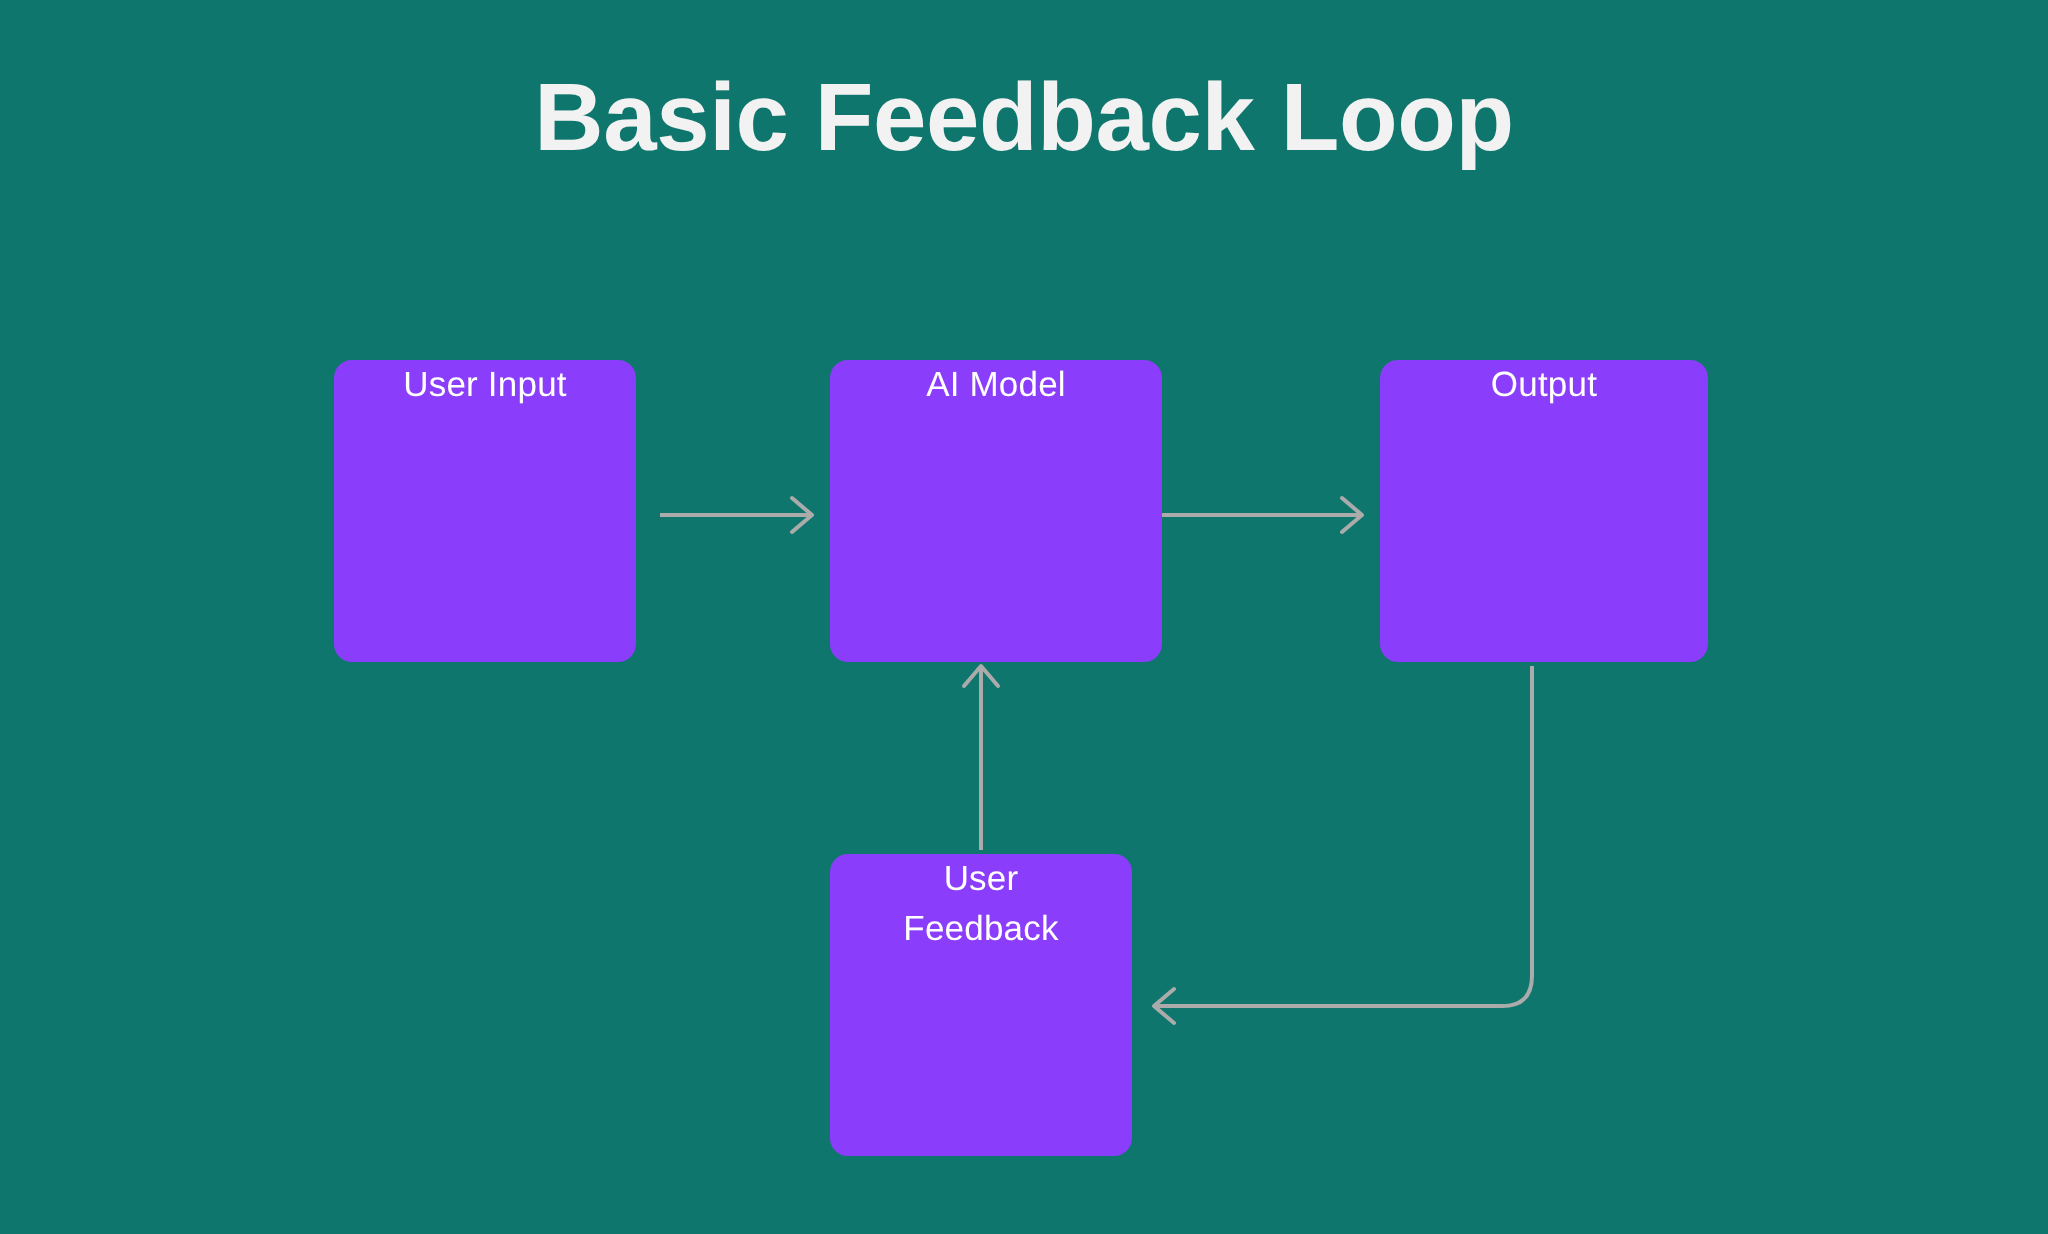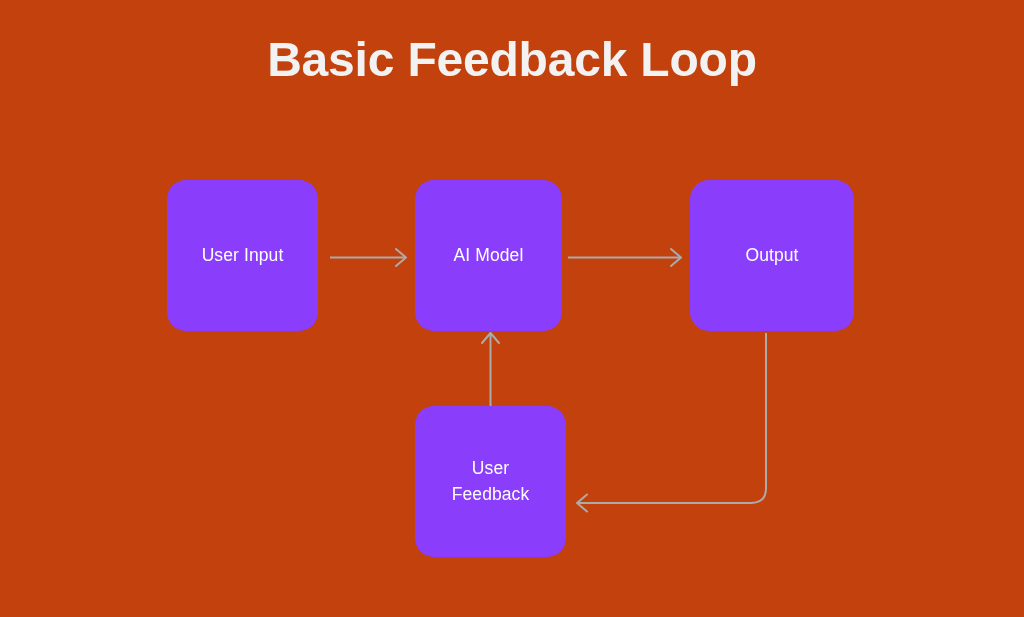--- a/index.html
+++ b/index.html
@@ -10,56 +10,55 @@
     width: 1024px;
     height: 617px;
     background: #1e1e1e;
     font-family: "Liberation Sans", sans-serif;
     overflow: hidden;
   }
   #canvas {
     position: relative;
     width: 1024px;
     height: 617px;
-    background: #c2410c;
+    background: #0f766e;
   }
   #diagram-title {
     position: absolute;
     left: 0;
     top: 31px;
     width: 1024px;
     text-align: center;
     font-size: 48px;
     font-weight: bold;
     color: #f2f2f2;
     letter-spacing: -0.2px;
     line-height: 1.2;
   }
   .node {
     position: absolute;
     background: #8b3dfc;
-    border-radius: 19px;
+    border-radius: 9px;
     display: flex;
-    align-items: center;
     justify-content: center;
     box-sizing: border-box;
   }
   .node-label {
     color: #ffffff;
     font-size: 17.5px;
     font-weight: 400;
     text-align: center;
     line-height: 1.45;
     letter-spacing: 0.1px;
     white-space: pre-line;
   }
   #node-user-input   { left: 167px; top: 180px; width: 151px; height: 151px; }
-  #node-ai-model     { left: 415px; top: 180px; width: 147px; height: 151px; }
+  #node-ai-model     { left: 415px; top: 180px; width: 166px; height: 151px; }
   #node-output       { left: 690px; top: 180px; width: 164px; height: 151px; }
-  #node-user-feedback{ left: 415px; top: 406px; width: 151px; height: 151px; }
+  #node-user-feedback{ left: 415px; top: 427px; width: 151px; height: 151px; }
 
   #edges {
     position: absolute;
     left: 0;
     top: 0;
     width: 1024px;
     height: 617px;
     pointer-events: none;
   }
 </style>

